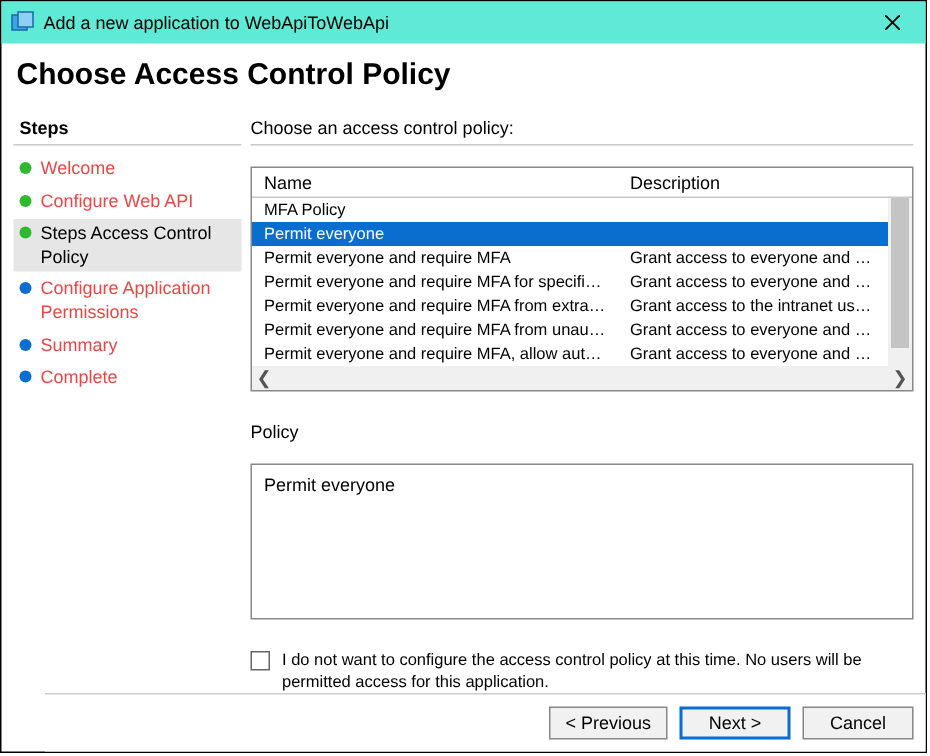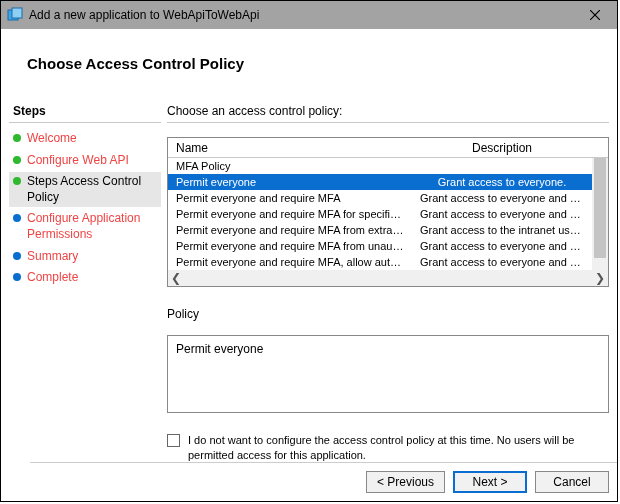--- a/index.html
+++ b/index.html
@@ -18,21 +18,21 @@
     display: flex;
     flex-direction: column;
     background: #fff;
   }
   
   .titlebar {
     display: flex;
     align-items: center;
     height: 28px;
     padding: 0 6px;
-    background: #a3a3a3;
+    background: #5eead4;
   }
   .titlebar .app-icon {
     width: 16px; height: 16px;
     margin-right: 6px;
     display: inline-flex; align-items: center; justify-content: center;
   }
   .titlebar .title {
     flex: 1;
     font-size: 12px;
     color: #000;
@@ -41,22 +41,22 @@
     width: 32px; height: 22px;
     display: flex; align-items: center; justify-content: center;
     font-size: 14px; color: #000;
     cursor: default;
   }
   
   .header {
     padding: 10px 10px 14px 10px;
   }
   .header h1 {
-    margin: 16px;
-    font-size: 15px;
+    margin: 0;
+    font-size: 20px;
     font-weight: bold;
     color: #000;
   }
   
   .body {
     flex: 1;
     display: flex;
     padding: 0 8px 0 8px;
     min-height: 0;
   }
@@ -149,21 +149,21 @@
     height: 16px;
     font-size: 11px;
     white-space: nowrap;
   }
   .policy-row .col {
     padding: 0 8px;
     overflow: hidden;
     text-overflow: ellipsis;
   }
   .col-name { width: 228px; min-width: 228px; }
-  .col-desc { flex: 1; text-align: center; }
+  .col-desc { flex: 1; }
   .policy-row.selected {
     background: #0a6ed1;
     color: #fff;
   }
   
   .v-scrollbar {
     position: absolute;
     right: 0;
     top: 20px;
     bottom: 16px;
@@ -313,21 +313,20 @@
           <div class="col col-name">Name</div>
           <div class="col col-desc">Description</div>
         </div>
         <div class="policy-rows">
           <div class="policy-row">
             <div class="col col-name">MFA Policy</div>
             <div class="col col-desc"></div>
           </div>
           <div class="policy-row selected">
             <div class="col col-name">Permit everyone</div>
-            <div class="col col-desc">Grant access to everyone.</div>
           </div>
           <div class="policy-row">
             <div class="col col-name">Permit everyone and require MFA</div>
             <div class="col col-desc">Grant access to everyone and require MFA f…</div>
           </div>
           <div class="policy-row">
             <div class="col col-name">Permit everyone and require MFA for specific group</div>
             <div class="col col-desc">Grant access to everyone and require MFA f…</div>
           </div>
           <div class="policy-row">

